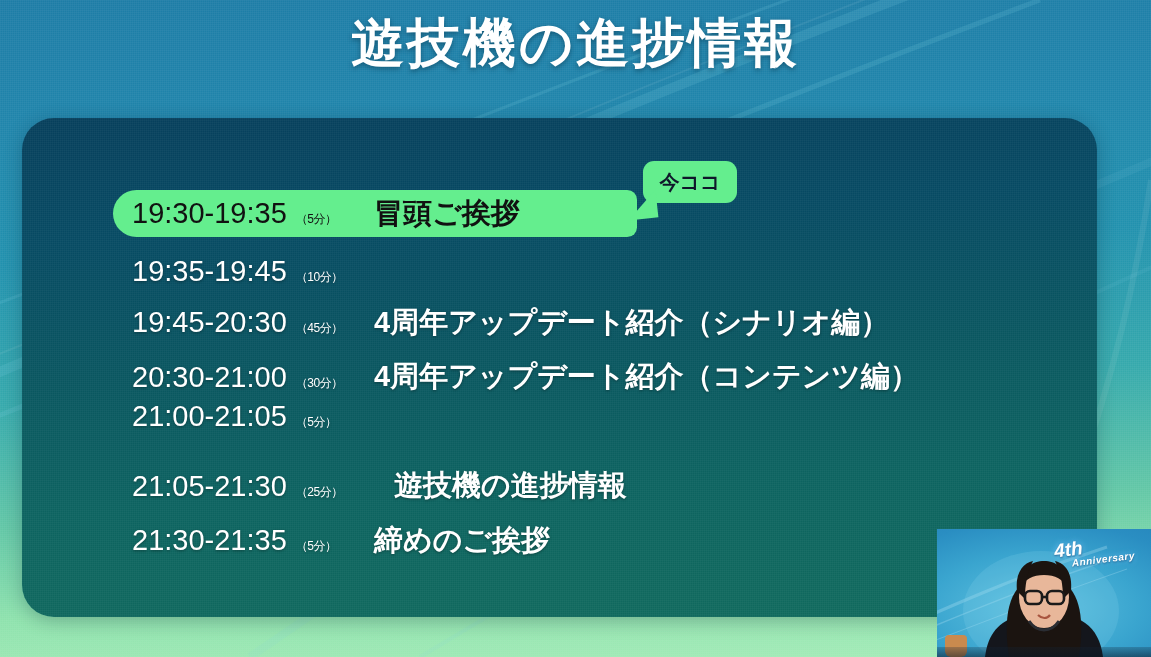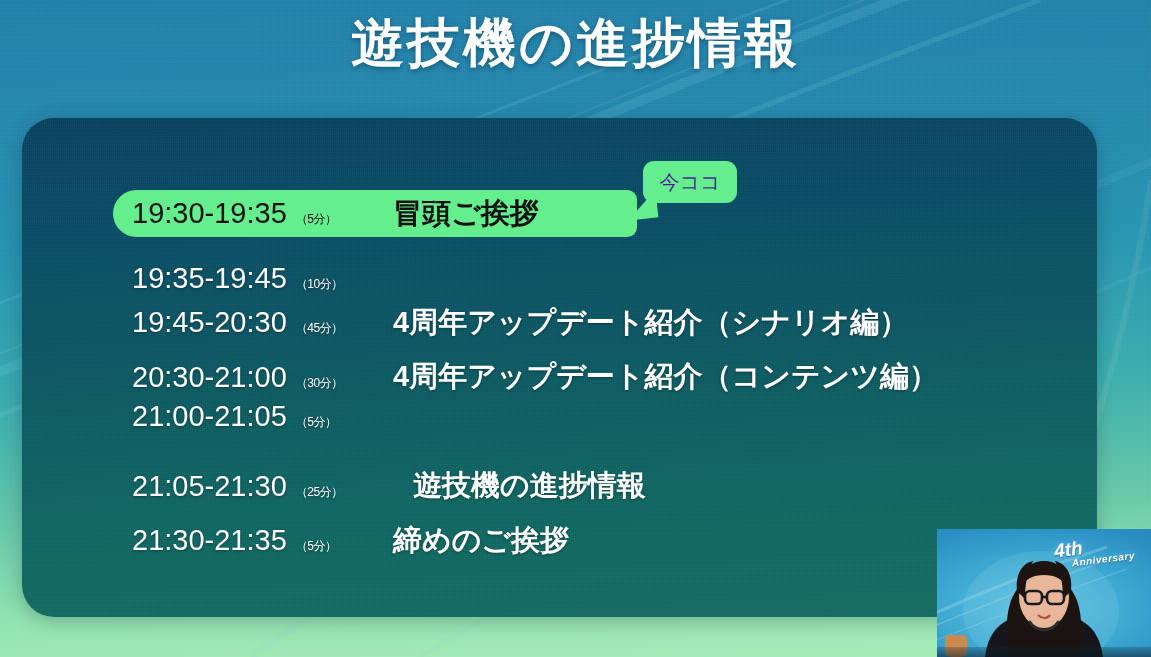--- a/index.html
+++ b/index.html
@@ -123,21 +123,21 @@
   .row .dur {
     font-size: 12px;
     margin-left: 9px;
     letter-spacing: -.5px;
   }
   .row .topic {
     color: #ffffff;
     font-size: 29px;
     font-weight: 700;
     white-space: nowrap;
-    margin-left: 55px;
+    margin-left: 36px;
     text-shadow: 0 1px 3px rgba(0,0,0,.35);
   }
 
   
   .row.current .pill {
     position: absolute;
     left: 0px;
     top: 0px;
     width: 524px;
     height: 47px;
@@ -161,23 +161,23 @@
     width: 94px;
     height: 42px;
     background: #64ee8e;
     border-radius: 11px;
     z-index: 3;
     display: flex;
     align-items: center;
     justify-content: center;
   }
   .callout .callout-label {
-    color: #4c1d95;
+    color: #0f172a;
     font-size: 20px;
-    font-weight: 400;
+    font-weight: 700;
     letter-spacing: 0px;
     white-space: nowrap;
   }
   .callout .tail {
     position: absolute;
     left: -16px;
     bottom: -16px;
     width: 0; height: 0;
     border-style: solid;
     border-width: 0 0 28px 30px;
@@ -274,21 +274,21 @@
     <div class="panel-dither"></div>
     <div class="schedule" id="schedule-list">
         <div class="row current" style="top: 72px;">
           <div class="pill"></div>
           <div class="time">
             <span>19:30-19:35</span>
             <span class="dur">（5分）</span>
           </div>
           <div class="topic">冒頭ご挨拶</div>
         </div>
-        <div class="row" style="top: 137px;">
+        <div class="row" style="top: 130px;">
           <div class="time">
             <span>19:35-19:45</span>
             <span class="dur">（10分）</span>
           </div>
         </div>
         <div class="row" style="top: 181px;">
           <div class="time">
             <span>19:45-20:30</span>
             <span class="dur">（45分）</span>
           </div>

